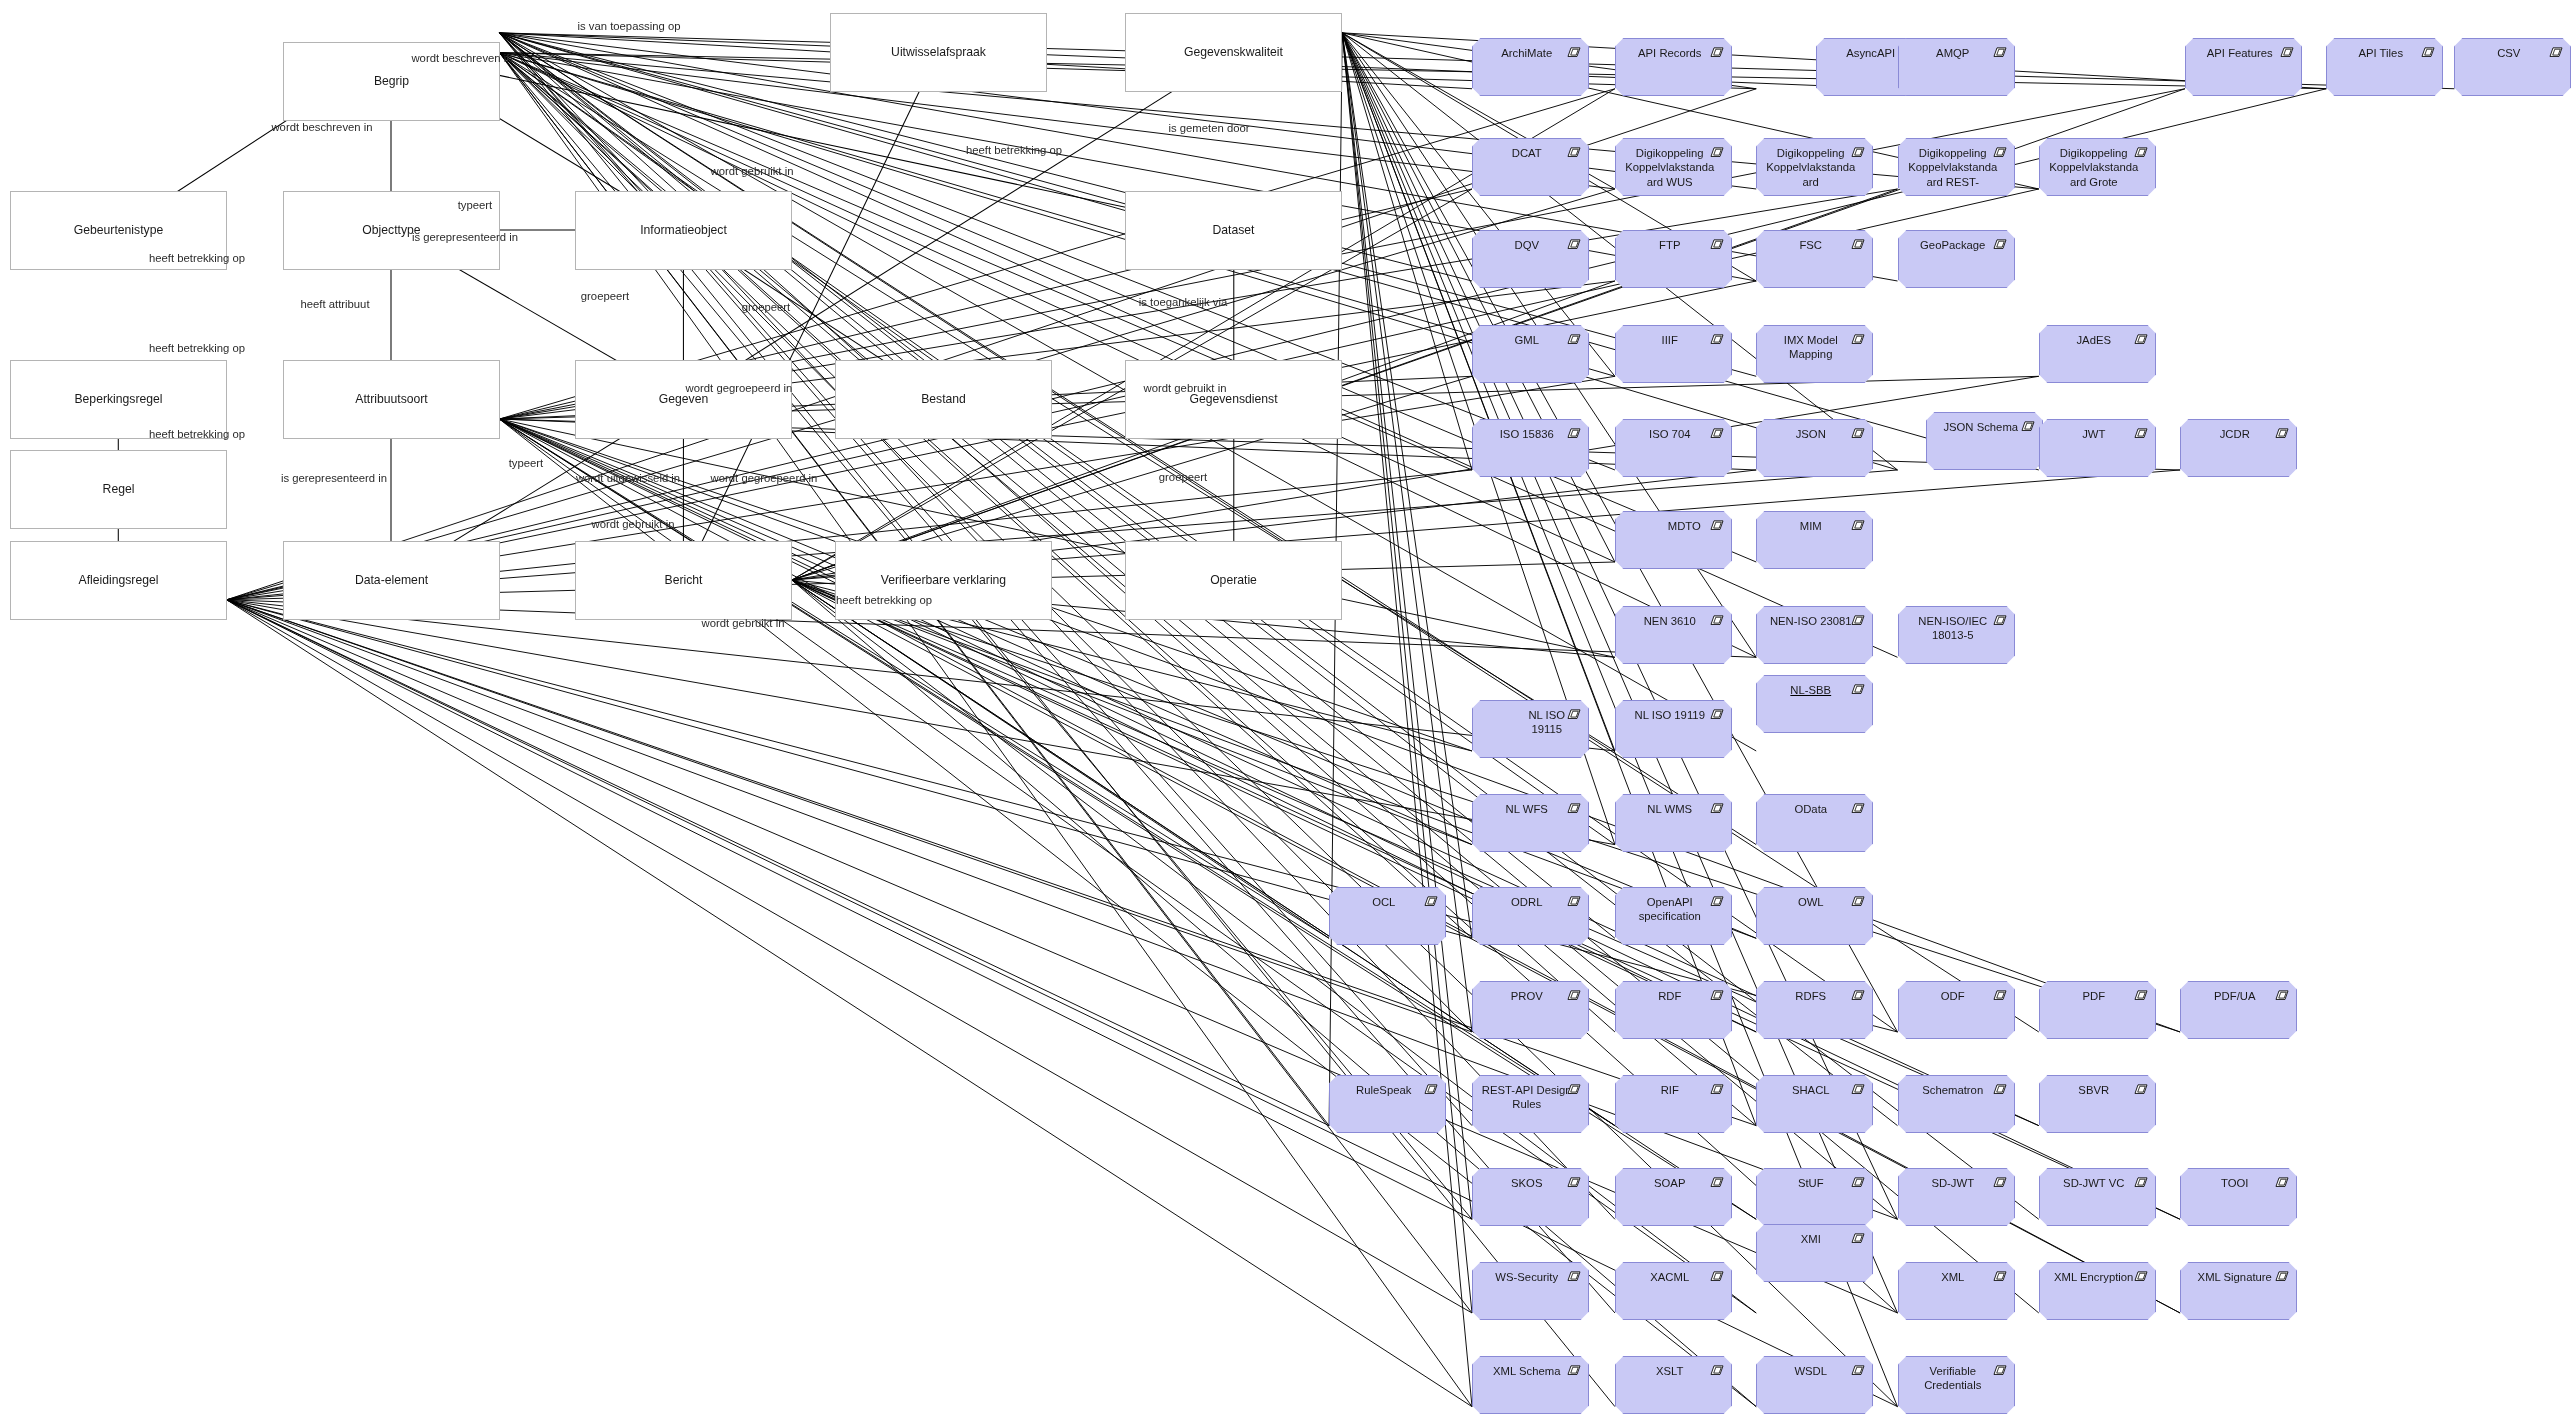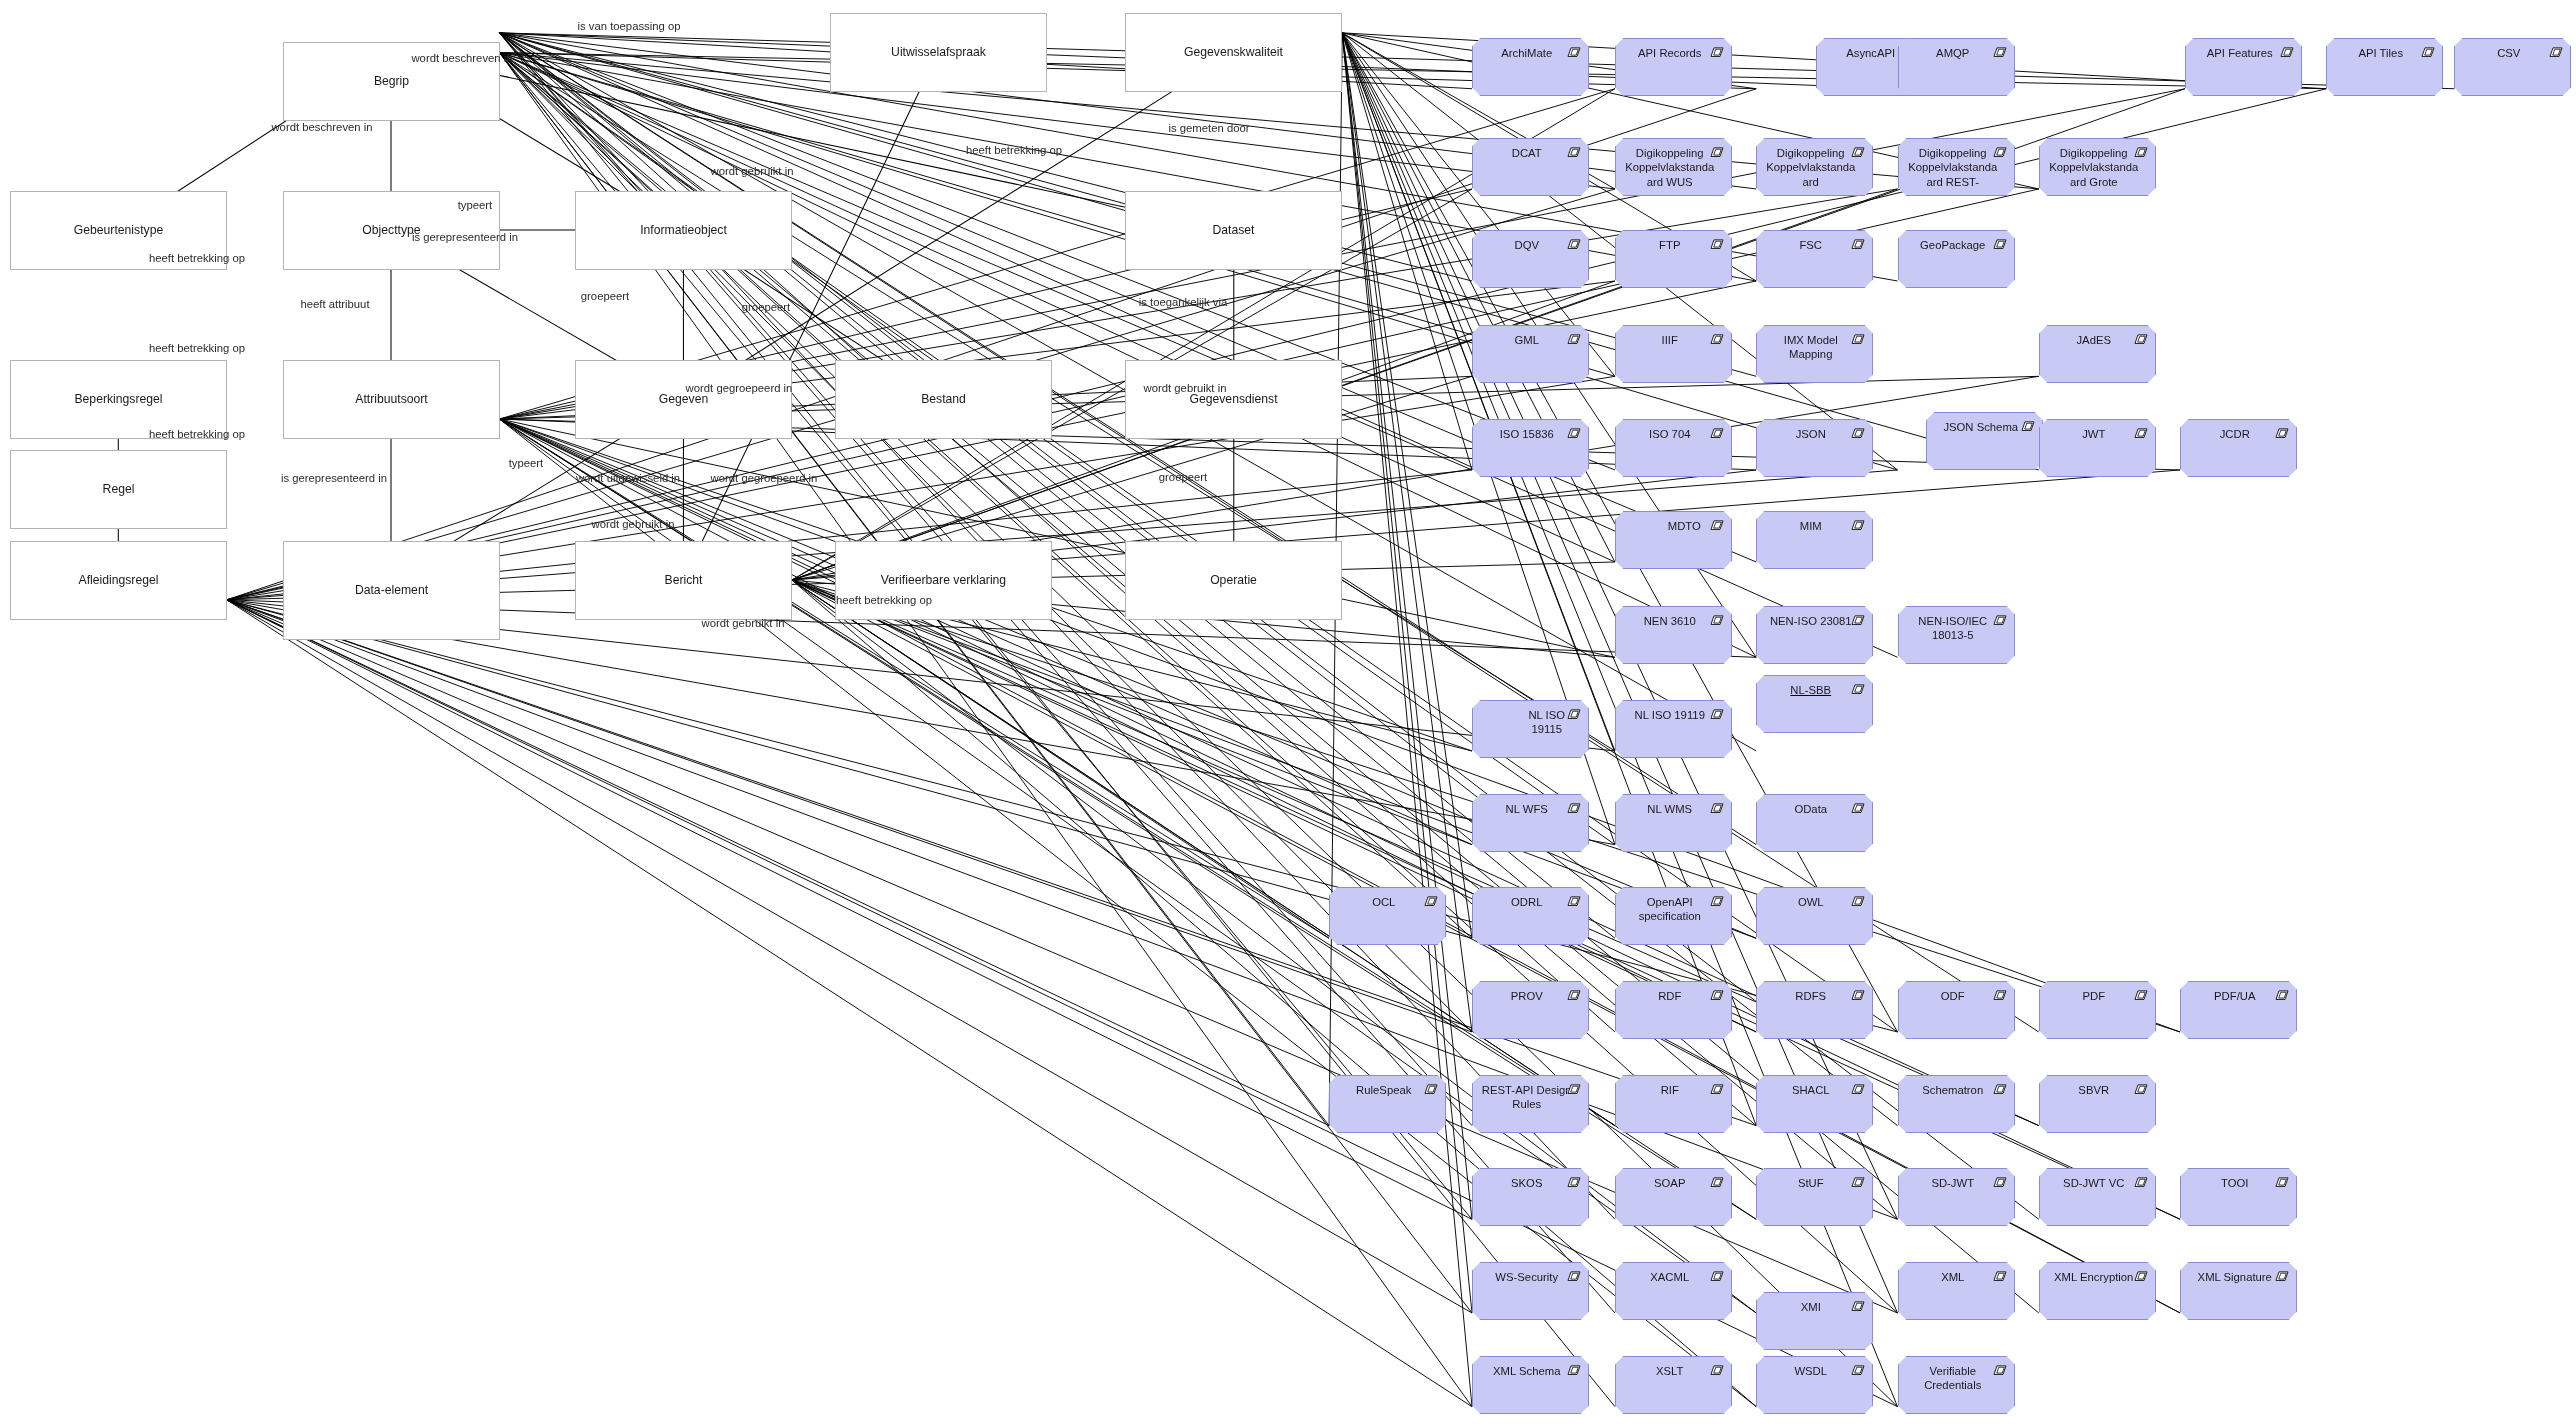--- a/index.html
+++ b/index.html
@@ -274,21 +274,21 @@
       </div>
       <div class="entity" style="left: 1125px; top: 360px; width: 217px; height: 79px;">
         <span class="etext">Gegevensdienst</span>
       </div>
       <div class="entity" style="left: 10px; top: 450px; width: 217px; height: 79px;">
         <span class="etext">Regel</span>
       </div>
       <div class="entity" style="left: 10px; top: 541px; width: 217px; height: 79px;">
         <span class="etext">Afleidingsregel</span>
       </div>
-      <div class="entity" style="left: 283px; top: 541px; width: 217px; height: 99px;">
+      <div class="entity" style="left: 283px; top: 541px; width: 217px; height: 79px;">
         <span class="etext">Data-element</span>
       </div>
       <div class="entity" style="left: 575px; top: 541px; width: 217px; height: 79px;">
         <span class="etext">Bericht</span>
       </div>
       <div class="entity" style="left: 835px; top: 541px; width: 217px; height: 79px;">
         <span class="etext">Verifieerbare verklaring</span>
       </div>
       <div class="entity" style="left: 1125px; top: 541px; width: 217px; height: 79px;">
         <span class="etext">Operatie</span>
@@ -742,21 +742,21 @@
           <path d="M6.6,2.6 L13,2.6 L10.6,9.4 L4.2,9.4 Z" fill="none" stroke="#000" stroke-width="0.9"></path>
         </svg>
       </div>
       <div class="artifact" style="left: 1615px; top: 1262px;">
         <span class="alabel">XACML</span>
         <svg class="aicon" viewBox="0 0 16 12">
           <path d="M4.5,1 L15,1 L11.5,11 L1,11 Z" fill="#ffffff" stroke="#000" stroke-width="1"></path>
           <path d="M6.6,2.6 L13,2.6 L10.6,9.4 L4.2,9.4 Z" fill="none" stroke="#000" stroke-width="0.9"></path>
         </svg>
       </div>
-      <div class="artifact" style="left: 1756px; top: 1292px;">
+      <div class="artifact" style="left: 1756px; top: 1224px;">
         <span class="alabel">XMI</span>
         <svg class="aicon" viewBox="0 0 16 12">
           <path d="M4.5,1 L15,1 L11.5,11 L1,11 Z" fill="#ffffff" stroke="#000" stroke-width="1"></path>
           <path d="M6.6,2.6 L13,2.6 L10.6,9.4 L4.2,9.4 Z" fill="none" stroke="#000" stroke-width="0.9"></path>
         </svg>
       </div>
       <div class="artifact" style="left: 1898px; top: 1262px;">
         <span class="alabel">XML</span>
         <svg class="aicon" viewBox="0 0 16 12">
           <path d="M4.5,1 L15,1 L11.5,11 L1,11 Z" fill="#ffffff" stroke="#000" stroke-width="1"></path>

